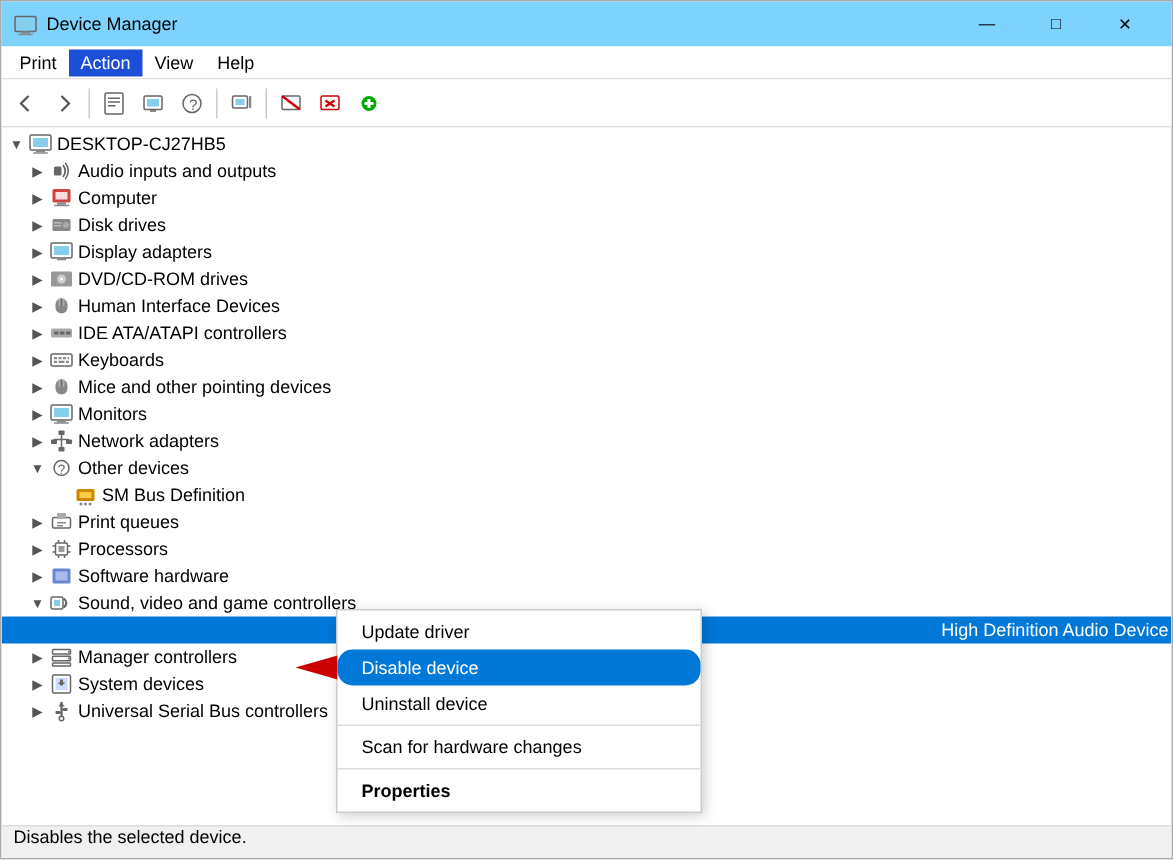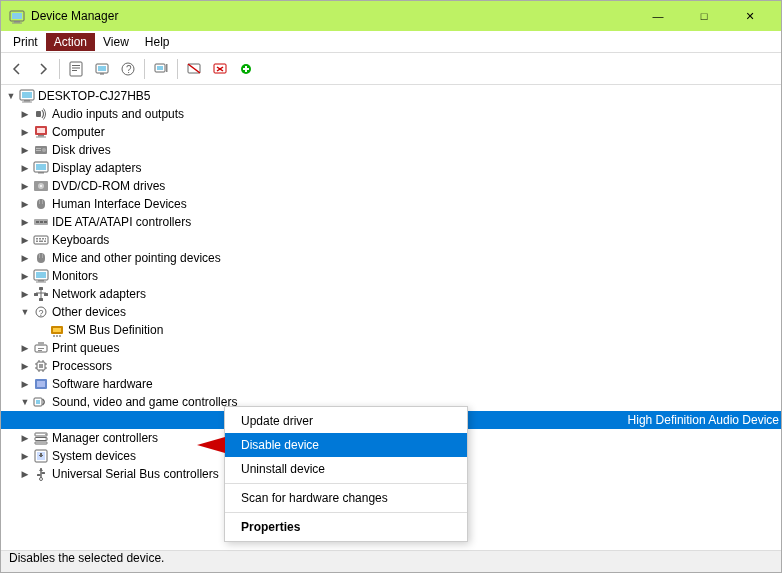--- a/index.html
+++ b/index.html
@@ -13,21 +13,21 @@
     }
     .window {
       width: 782px;
       height: 573px;
       background: #fff;
       border: 1px solid #aaa;
       display: flex;
       flex-direction: column;
     }
     .title-bar {
-      background: #bef264;
+      background: #7dd3fc;
       height: 30px;
       display: flex;
       align-items: center;
       padding: 0 8px;
       border-bottom: none;
       user-select: none;
     }
     .title-bar-icon {
       width: 16px;
       height: 16px;
@@ -64,21 +64,21 @@
       padding: 0 4px;
       background: #fff;
       border-bottom: 1px solid #ddd;
     }
     .menu-item {
       padding: 2px 8px;
       cursor: pointer;
       font-size: 12px;
       color: #000;
     }
-    .menu-item.active { background: #7f1d1d; color: #fff; }
+    .menu-item.active { background: #1d4ed8; color: #fff; }
     .toolbar {
       height: 32px;
       display: flex;
       align-items: center;
       padding: 2px 4px;
       background: #fff;
       border-bottom: 1px solid #ddd;
       gap: 2px;
     }
     .toolbar-btn {
@@ -571,21 +571,21 @@
     </div>
   </div>
 
   <div class="status-bar">
     <span>Disables the selected device.</span>
   </div>
 </div>
 
 <div class="context-menu">
   <div class="ctx-item">Update driver</div>
-  <div class="ctx-item highlighted" style="position:relative;">
+  <div class="ctx-item highlighted" style="position:relative;border-radius:10px;">
     <span>Disable device</span>
     
     <svg style="position:absolute; left:-48px; top:50%; transform:translateY(-50%);" width="48" height="28" viewBox="0 0 48 28">
       <polygon points="48,6 20,14 48,22" fill="#cc0000"></polygon>
     </svg>
   </div>
   <div class="ctx-item">Uninstall device</div>
   <div class="ctx-separator"></div>
   <div class="ctx-item">Scan for hardware changes</div>
   <div class="ctx-separator"></div>

